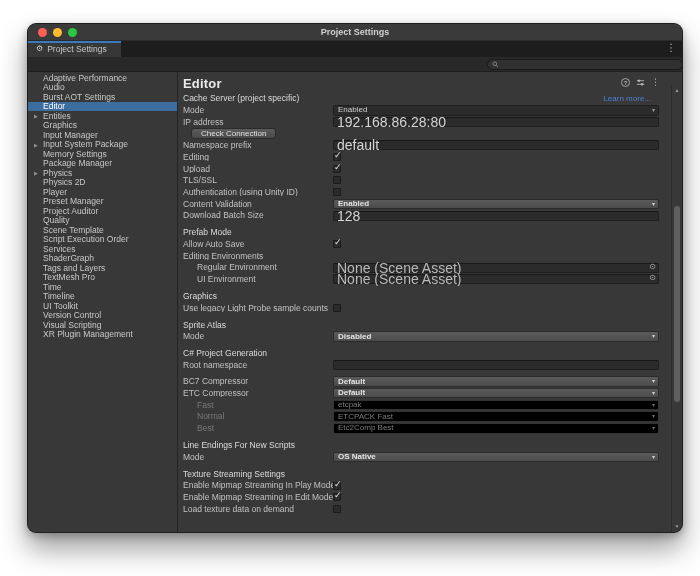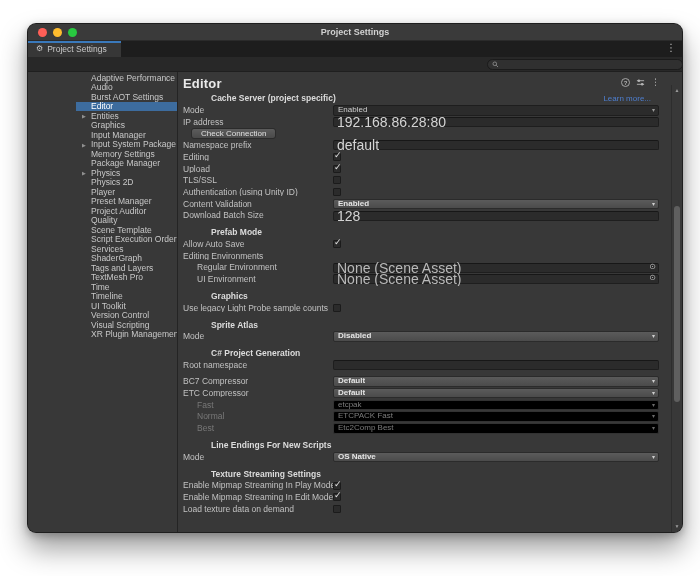--- a/index.html
+++ b/index.html
@@ -34,55 +34,55 @@
   .searchrow { height:15px; background:#282828; position:relative; border-bottom:1px solid #1f1f1f; flex:0 0 auto; }
   .searchfield { position:absolute; left:459px; top:2px; width:196px; height:11px;
     background:#303030; border:1px solid #1b1b1b; border-radius:6px; display:flex; align-items:center; padding-left:4px; }
   .searchfield svg { width:7px; height:7px; }
 
   
   .content { flex:1 1 auto; display:flex; min-height:0; }
 
   
   .sidebar { width:150px; background:#383838; border-right:1px solid #242424; overflow:hidden; padding-top:1px; }
-  .sb-item { height:9.5px; display:flex; align-items:center; padding-left:15px; position:relative; cursor:default;margin-left:48px; }
+  .sb-item { height:9.5px; display:flex; align-items:center; padding-left:15px; position:relative; cursor:default; }
   .sb-item .fold { position:absolute; left:6px; top:2px; font-size:5px; color:#909090; }
   .sb-label { font-size:8.5px; color:#c8c8c8; white-space:nowrap; line-height:1; }
   .sb-item.selected { background:#3d6c9e; }
   .sb-item.selected .sb-label { color:#ffffff; }
 
   
   .panel { flex:1 1 auto; position:relative; background:#383838; overflow:hidden; padding-top:3px; }
   .panel-head { height:17px; display:flex; align-items:center; padding-left:5px; position:relative; }
   .panel-title { font-size:13px; font-weight:bold; color:#e9e9e9; letter-spacing:.2px; }
   .head-icons { position:absolute; right:22px; top:3px; display:flex; align-items:center; gap:6px; }
   .help-ic { width:9px; height:9px; border-radius:50%; border:1px solid #a5a5a5; color:#b5b5b5; font-size:6px;
     display:flex; align-items:center; justify-content:center; font-weight:bold; }
   .preset-ic svg { width:9px; height:9px; display:block; }
   .kebab-ic { font-size:9px; color:#c0c0c0; line-height:1; }
 
   
   .rows { padding-right:23px; }
   .row { height:11.7px; display:flex; align-items:center; padding-left:5px; }
   .row.hdr { height:12.5px; }
   .gap { height:4.5px; }
-  .hlabel { font-size:8.5px; font-weight:bold; color:#dcdcdc; white-space:nowrap;margin-left:28px; }
+  .hlabel { font-size:8.5px; font-weight:normal; color:#dcdcdc; white-space:nowrap; }
   .link { margin-left:auto; margin-right:8px; font-size:8px; color:#4e7fd0; white-space:nowrap; }
   .flabel { flex:0 0 150px; font-size:8.5px; color:#c2c2c2; white-space:nowrap; overflow:hidden; line-height:1; }
   .flabel.ind { padding-left:14px; }
   .flabel.dis { color:#787878; }
   .val { flex:1 1 auto; display:flex; align-items:center; min-width:0; }
 
   .tfield { width:100%; height:10px; background:#2b2b2b; border:1px solid #1e1e1e; border-top-color:#171717;
     border-radius:2px; display:flex; align-items:center; padding:0 3px; position:relative; }
   .tfield span { font-size:14px; color:#d4d4d4; white-space:nowrap; overflow:hidden; line-height:1; }
   .tfield .picker { position:absolute; right:2px; top:-1px; font-size:8px; color:#b2b2b2; }
   .tfield.obj span { color:#b9b9b9; }
 
-  .dd { width:100%; height:10.5px; border-radius:2px; display:flex; padding:0 4px; position:relative; }
+  .dd { width:100%; height:10.5px; border-radius:2px; display:flex; align-items:center; padding:0 4px; position:relative; }
   .dd span.v { font-size:8px; white-space:nowrap; overflow:hidden; line-height:1; }
   .dd .arr { position:absolute; right:3px; top:1px; font-size:6px; line-height:1; }
   .dd.light { background:linear-gradient(#5b5b5b,#4b4b4b); border:1px solid #2b2b2b; }
   .dd.light span.v { color:#e4e4e4; font-weight:bold; }
   .dd.light .arr { color:#cfcfcf; }
   .dd.dark { background:#2b2b2b; border:1px solid #1e1e1e; }
   .dd.dark span.v { color:#cfcfcf; }
   .dd.dark .arr { color:#9a9a9a; }
   .dd.disabled { background:#000000; border:1px solid #323232; }
   .dd.disabled span.v { color:#7c7c7c; }

